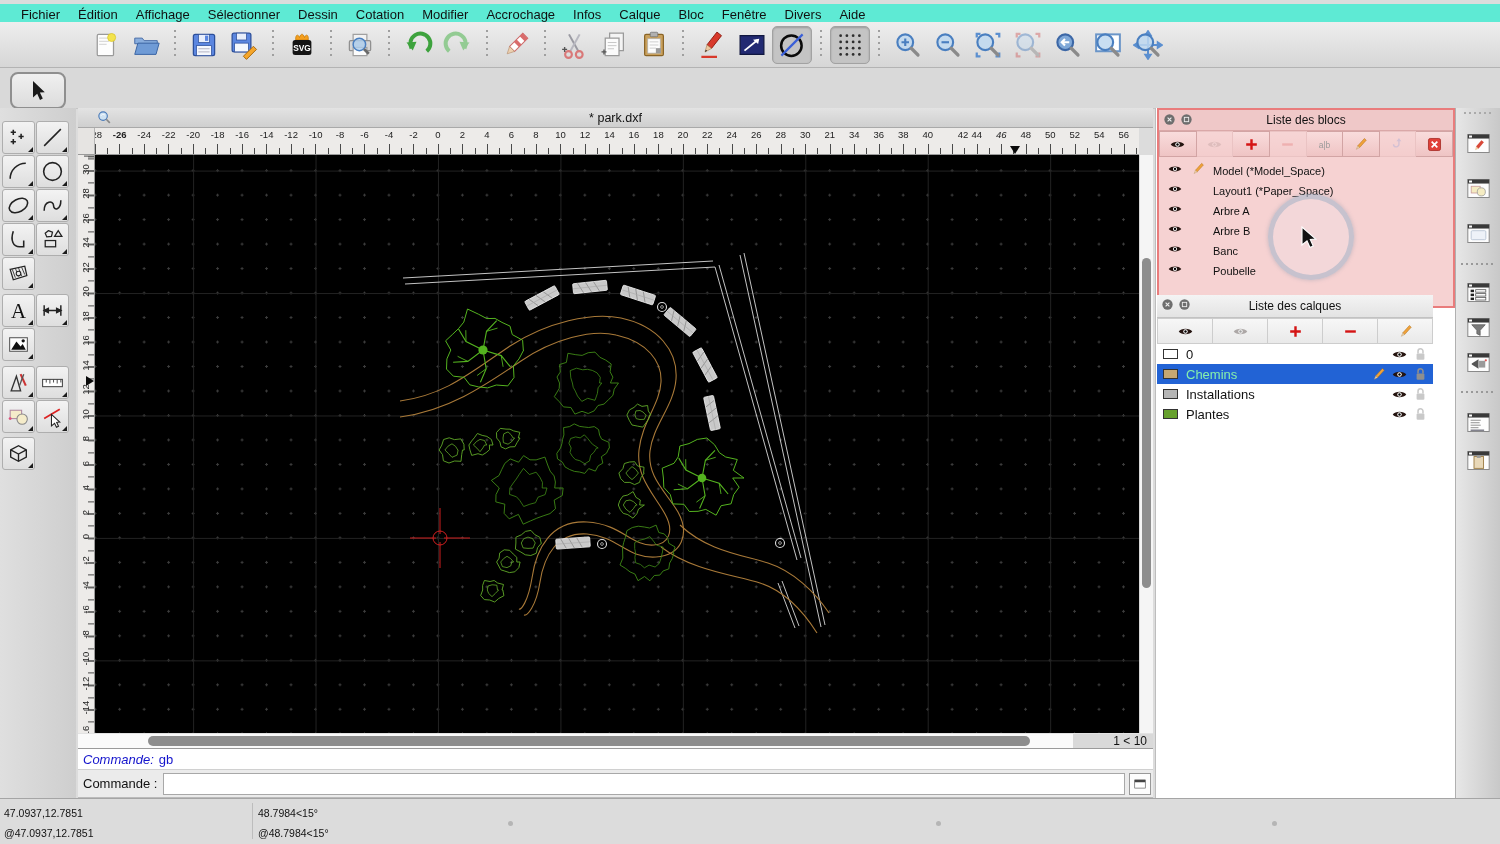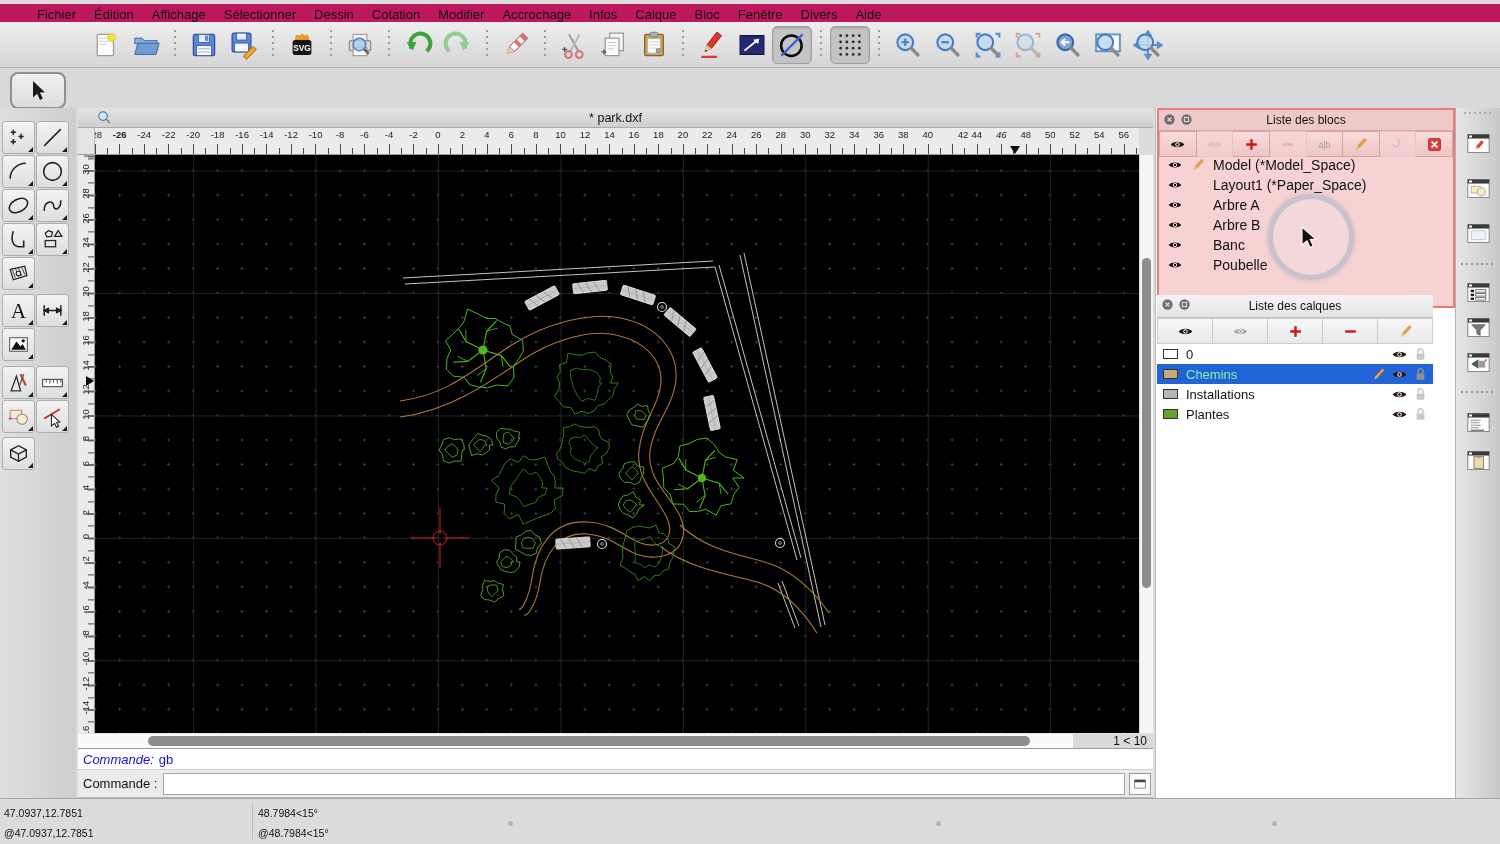--- a/index.html
+++ b/index.html
@@ -1,21 +1,21 @@
 <!DOCTYPE html>
 <html><head>
 <meta charset="utf-8">
 <style>
   html,body{margin:0;padding:0}
   body{width:1500px;height:844px;position:relative;overflow:hidden;
        font-family:"Liberation Sans",sans-serif;background:#dcdcdc;color:#111}
   .abs{position:absolute}
   
-  #menubar{left:0;top:4px;width:1500px;height:22px;background:#be185d;border-bottom:1px solid #cfcfcf;
-           display:flex;align-items:center;padding-left:28px;font-size:13px;box-sizing:border-box}
+  #menubar{left:0;top:4px;width:1500px;height:22px;background:#5eead4;border-bottom:1px solid #cfcfcf;
+           display:flex;align-items:center;padding-left:12px;font-size:13px;box-sizing:border-box}
   .menu-item{padding:0 9px;white-space:nowrap}
   
   #toolbar{left:0;top:22px;width:1500px;height:46px;background:linear-gradient(#eeeeee,#d6d6d6);
            border-bottom:1px solid #b3b3b3;display:flex;align-items:center;padding-left:86px;box-sizing:border-box}
   .tb-btn{width:40px;height:38px;display:flex;align-items:center;justify-content:center;border-radius:5px;flex:none}
   .tb-btn svg{width:30px;height:30px}
   .tb-btn.pressed{background:#c4c4c4;border:1px solid #a2a2a2;box-shadow:inset 0 1px 2px #9a9a9a;width:38px;height:36px}
   .tb-btn.disabled{opacity:.45}
   .tb-sep{width:2px;height:30px;margin:0 8px;flex:none;
           background:repeating-linear-gradient(to bottom,#9f9f9f 0 2px,transparent 2px 6px)}
@@ -92,21 +92,21 @@
   .win-btns{position:absolute;left:4px;top:3px;display:flex;gap:4px}
   .win-btns svg{width:13px;height:13px}
   .p-toolbar{display:flex;height:26px}
   .p-tb-btn{flex:1;display:flex;align-items:center;justify-content:center;border:1px solid #d2a4a4;
             border-left:none;background:linear-gradient(#f9dcdc,#efc4c4);box-sizing:border-box}
   .p-tb-btn:first-child{border-left:1px solid #d2a4a4}
   .p-tb-btn svg{width:17px;height:17px}
   #layers-panel{left:1157px;top:295px;width:276px;height:490px;background:#fff}
   #layers-panel .p-title{background:linear-gradient(#f4f4f4,#e3e3e3);border-bottom:1px solid #c2c2c2;height:22px}
   #layers-panel .p-tb-btn{border-color:#cdcdcd;background:linear-gradient(#f7f7f7,#e9e9e9)}
-  .blk-row{height:20px;display:flex;align-items:flex-start;font-size:14px}
+  .blk-row{height:20px;display:flex;align-items:flex-end;font-size:11px}
   .blk-row .i1{width:16px;height:16px;margin-left:8px;flex:none}
   .blk-row .i2{width:16px;height:16px;margin-left:7px;flex:none}
   .blk-row .lbl{margin-left:7px;white-space:nowrap}
   .lay-row{height:20px;display:flex;align-items:center;font-size:13px}
   .lay-row.sel{background:#2263d5;color:#86efac}
   .lay-row .swatch{width:15px;height:10px;margin-left:6px;border:1px solid #333;box-sizing:border-box;flex:none}
   .lay-row .lbl{margin-left:8px;flex:1;white-space:nowrap}
   .lay-row .ric{width:17px;height:16px;margin-right:4px;flex:none}
   .faded{opacity:.32}
   
@@ -499,21 +499,21 @@
     <div class="h-lab" style="left: 489.94px;">12</div>
     <div class="h-lab" style="left: 514.43px;">14</div>
     <div class="h-lab" style="left: 538.92px;">16</div>
     <div class="h-lab" style="left: 563.41px;">18</div>
     <div class="h-lab" style="left: 587.9px;">20</div>
     <div class="h-lab" style="left: 612.39px;">22</div>
     <div class="h-lab" style="left: 636.88px;">24</div>
     <div class="h-lab" style="left: 661.37px;">26</div>
     <div class="h-lab" style="left: 685.86px;">28</div>
     <div class="h-lab" style="left: 710.35px;">30</div>
-    <div class="h-lab" style="left: 734.84px;">32</div>
+    <div class="h-lab" style="left: 734.84px;">21</div>
     <div class="h-lab" style="left: 759.33px;">34</div>
     <div class="h-lab" style="left: 783.82px;">36</div>
     <div class="h-lab" style="left: 808.31px;">38</div>
     <div class="h-lab" style="left: 832.8px;">40</div>
     <div class="h-lab" style="left: 868px;">42</div>
     <div class="h-lab" style="left: 881.78px;">44</div>
     <div class="h-lab" style="left: 906.27px; font-style: italic;">46</div>
     <div class="h-lab" style="left: 930.76px;">48</div>
     <div class="h-lab" style="left: 955.25px;">50</div>
     <div class="h-lab" style="left: 979.74px;">52</div>

